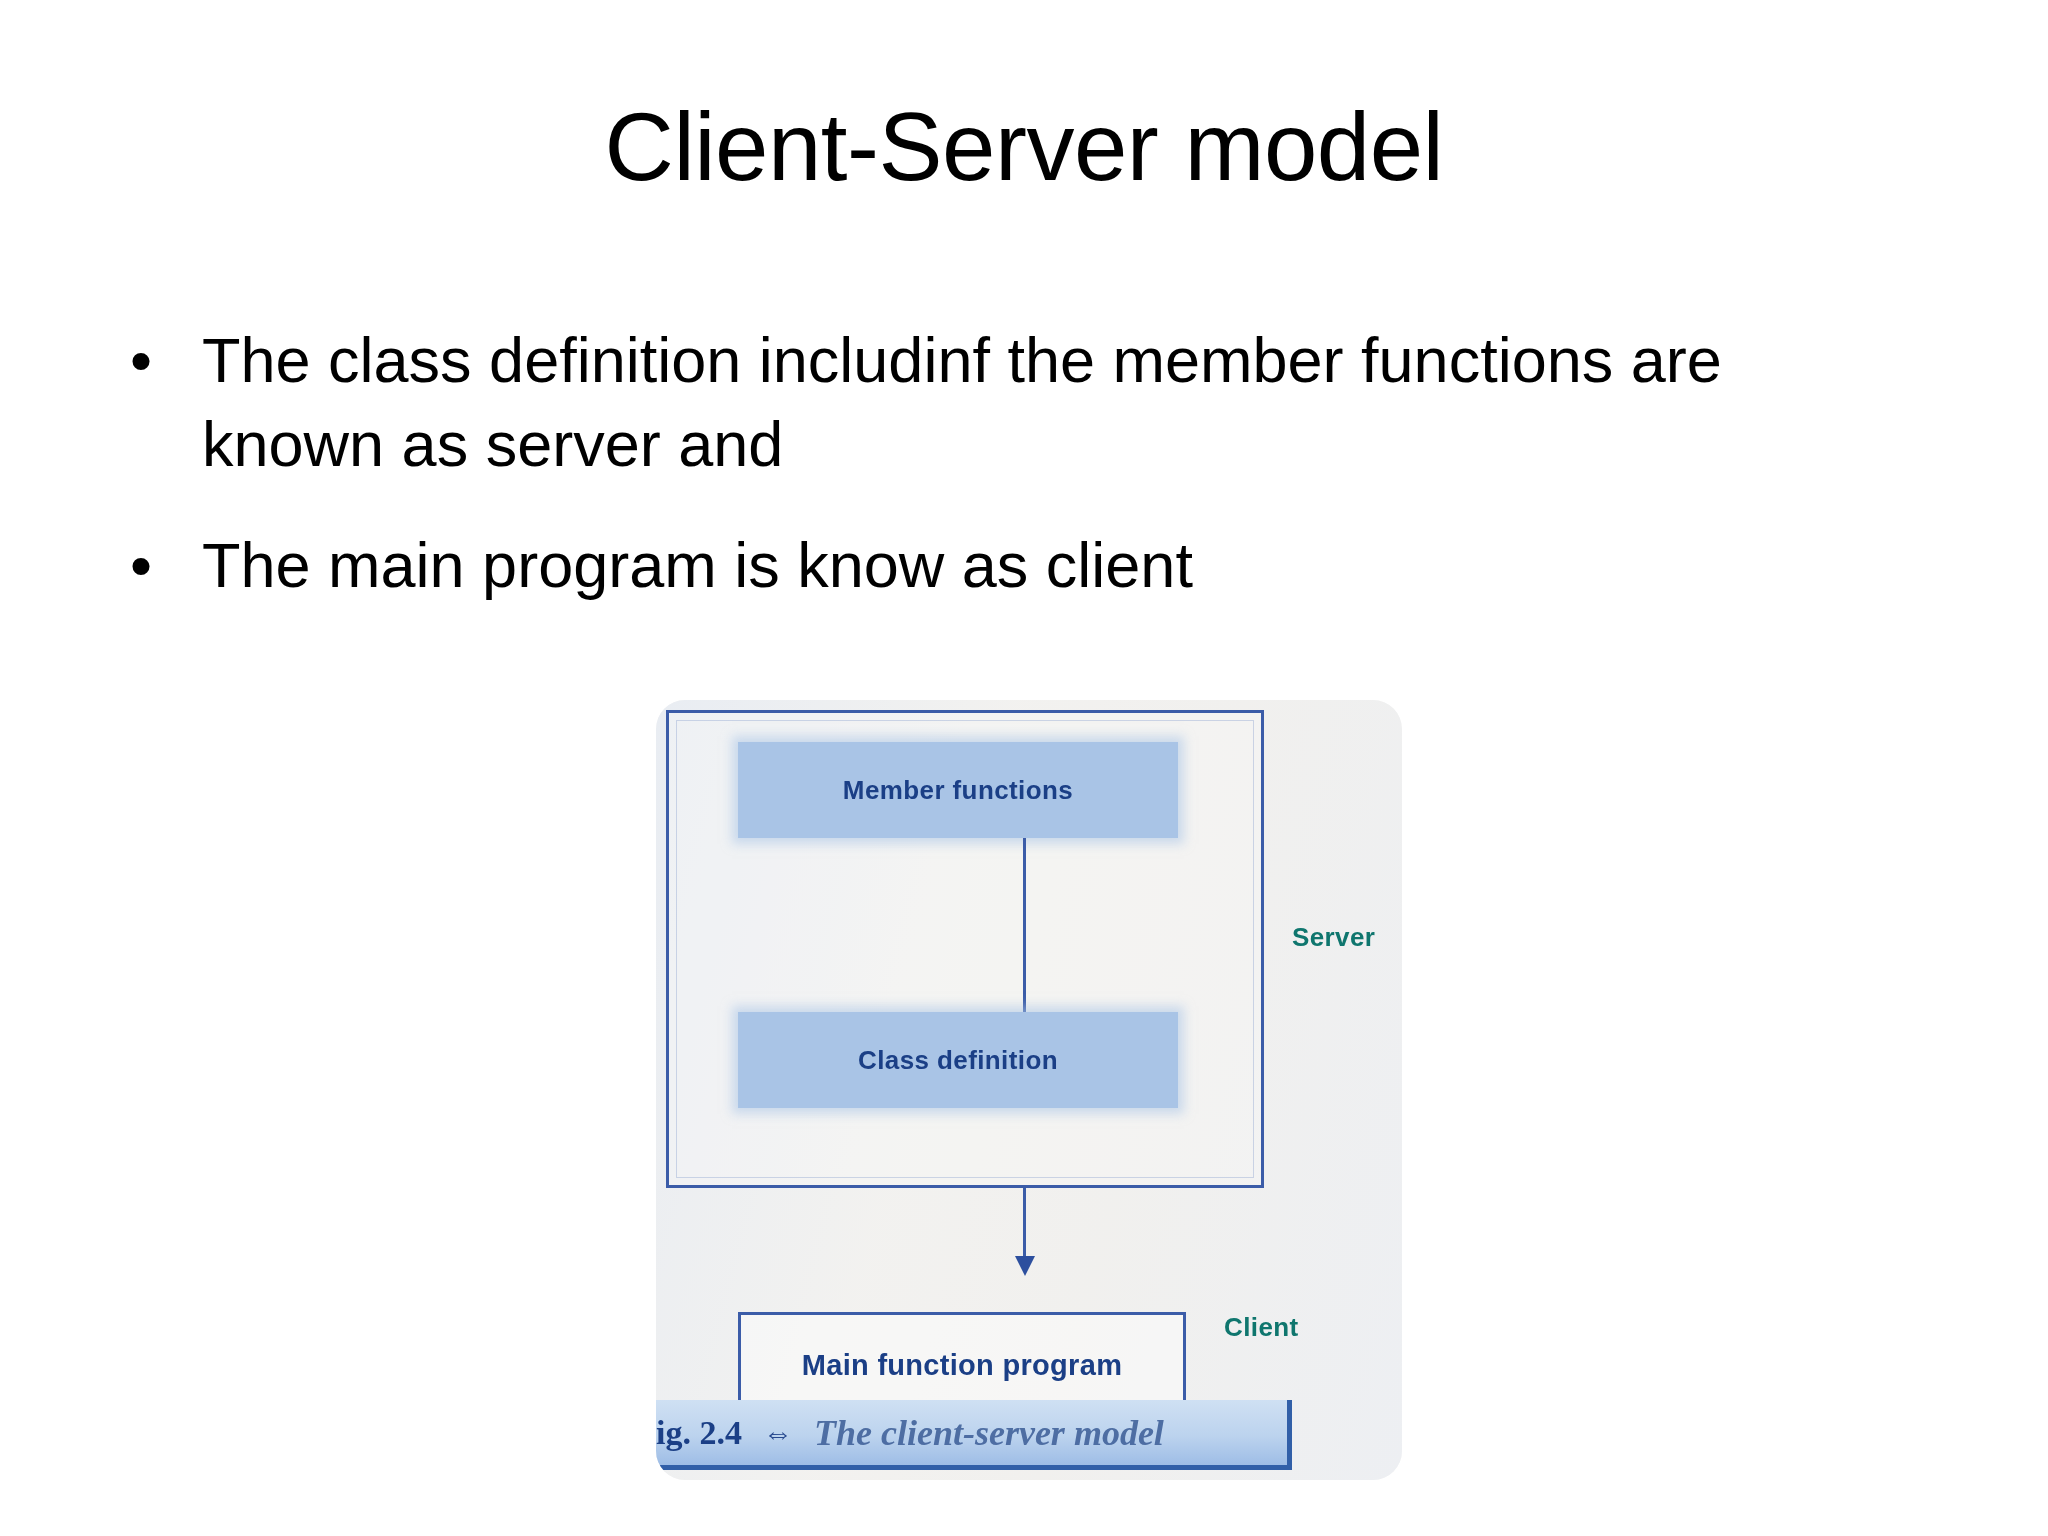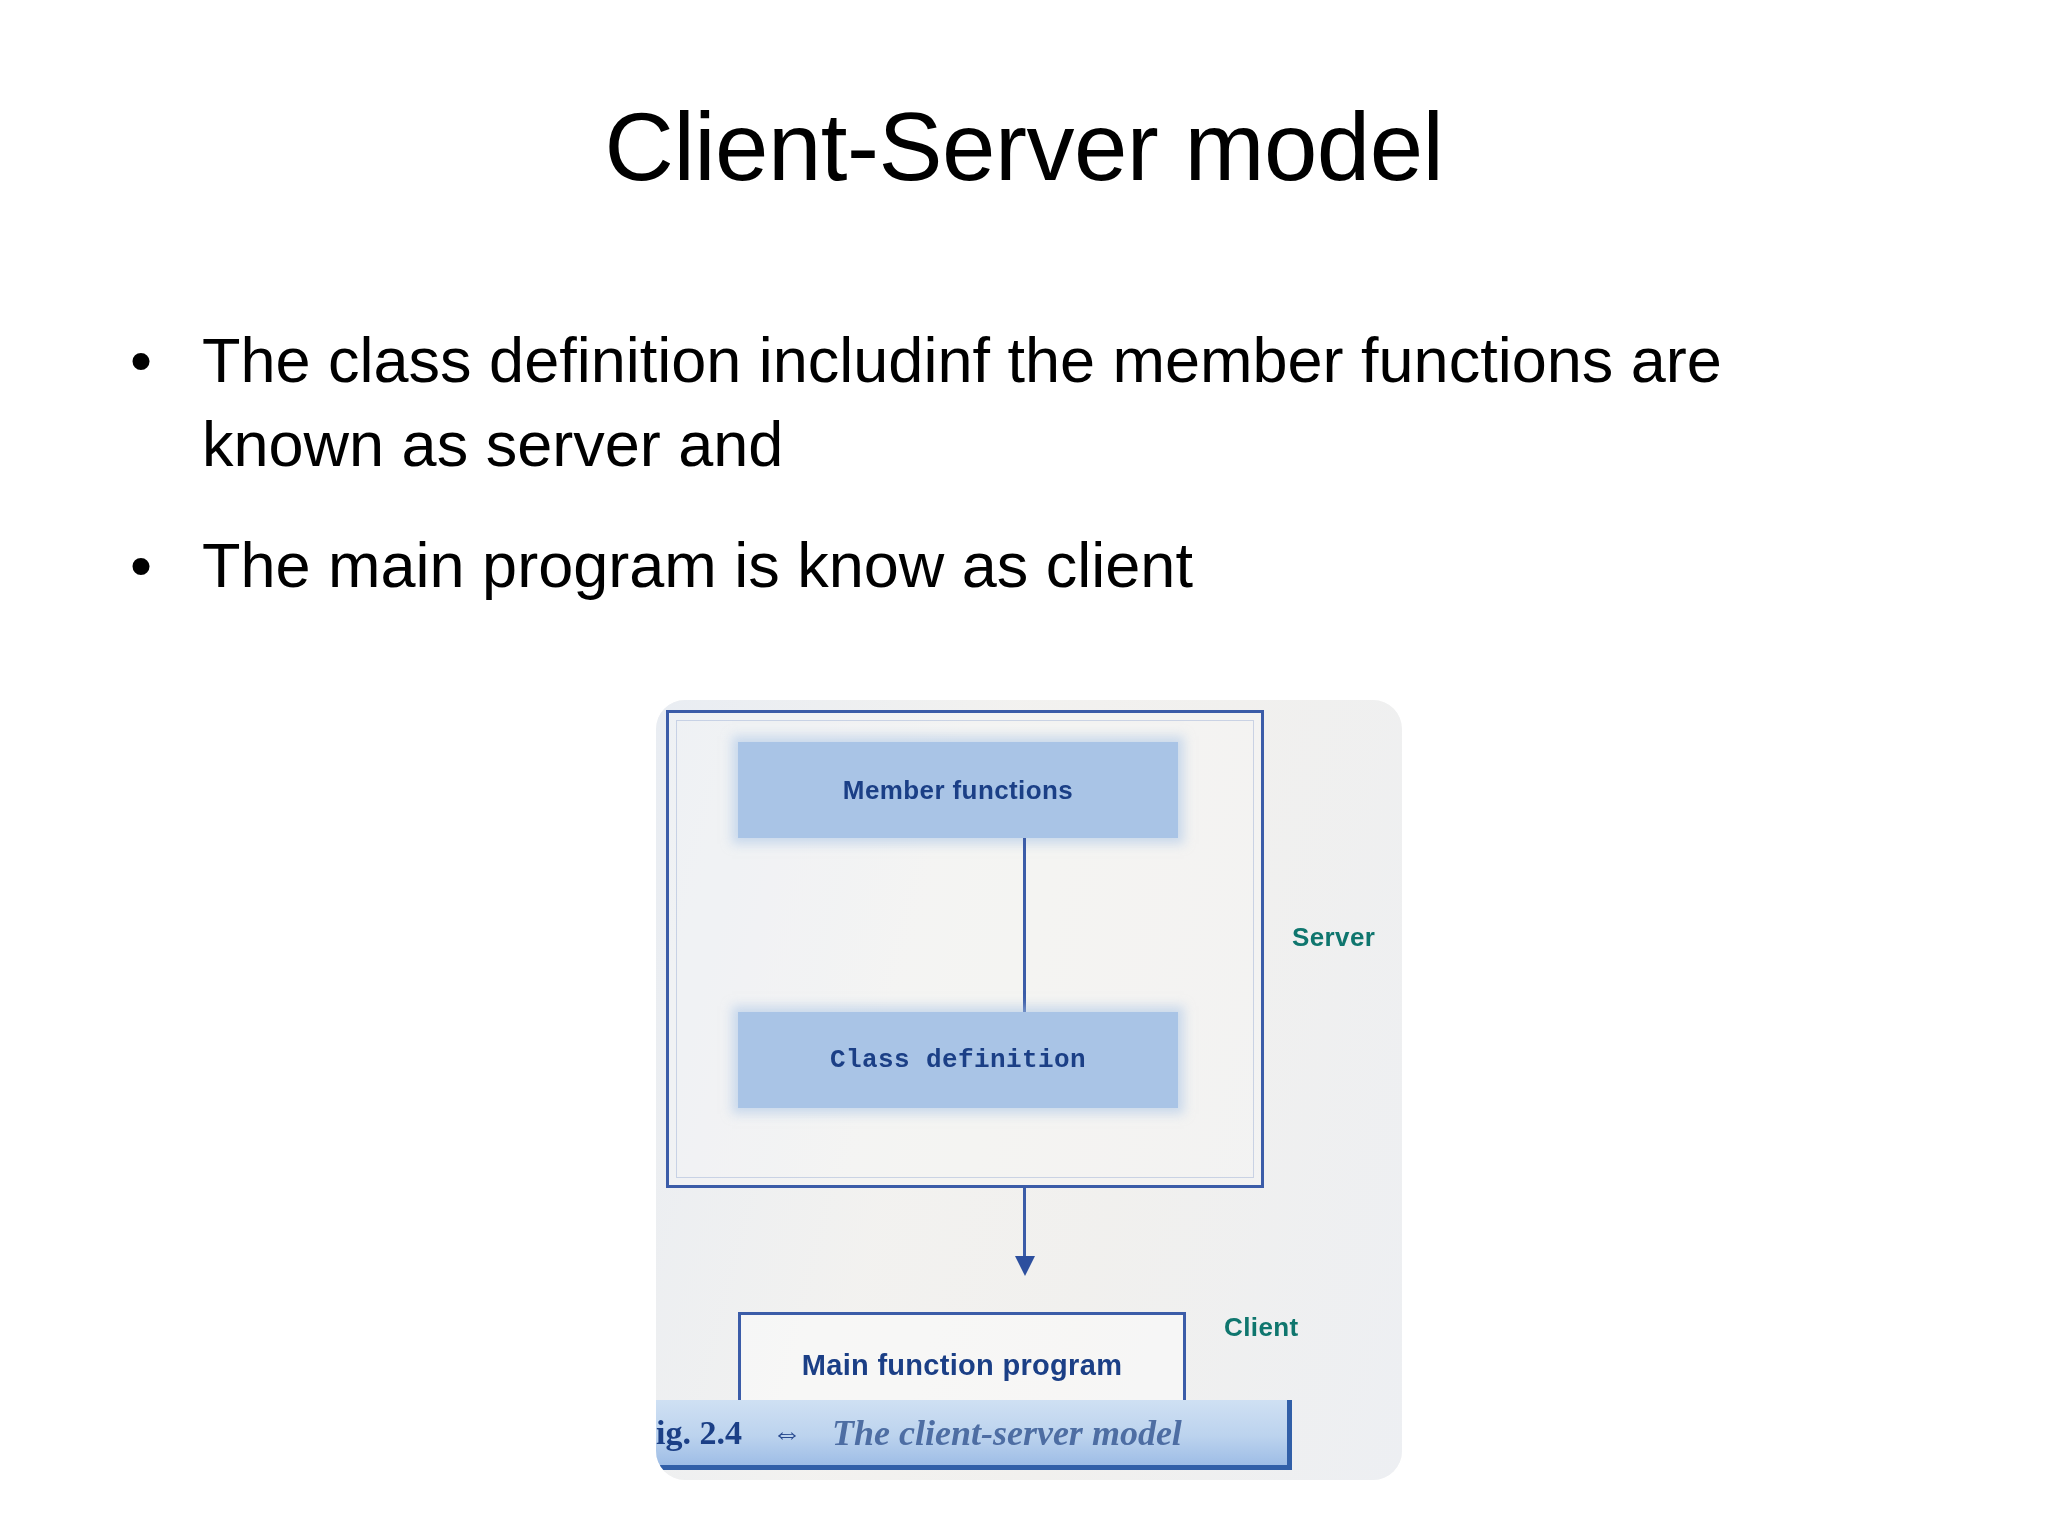--- a/index.html
+++ b/index.html
@@ -128,21 +128,20 @@
   }
   .box-member {
     left: 82px;
     top: 42px;
     width: 440px;
   }
   .box-class {
     left: 82px;
     top: 312px;
     width: 440px;
-    font-family: Liberation Mono, monospace;
   }
 
   
   .conn-inner {
     position: absolute;
     left: 367px;
     top: 138px;
     width: 3px;
     height: 176px;
     background: #3b5ca8;
@@ -203,21 +202,21 @@
     bottom: 10px;
     width: 650px;
     height: 70px;
     background: linear-gradient(180deg, #cfe0f3 0%, #bcd3ee 55%, #9ebde6 100%);
     border-bottom: 5px solid #315fa8;
     border-right: 5px solid #315fa8;
     display: flex;
     align-items: center;
     padding-left: 14px;
     box-sizing: border-box;
-    gap: 30px;
+    gap: 21px;
   }
   .caption-fig {
     color: #1b3f86;
     font-family: "Liberation Serif", serif;
     font-weight: 700;
     font-size: 34px;
   }
   .caption-sym {
     color: #27498f;
     font-size: 30px;

